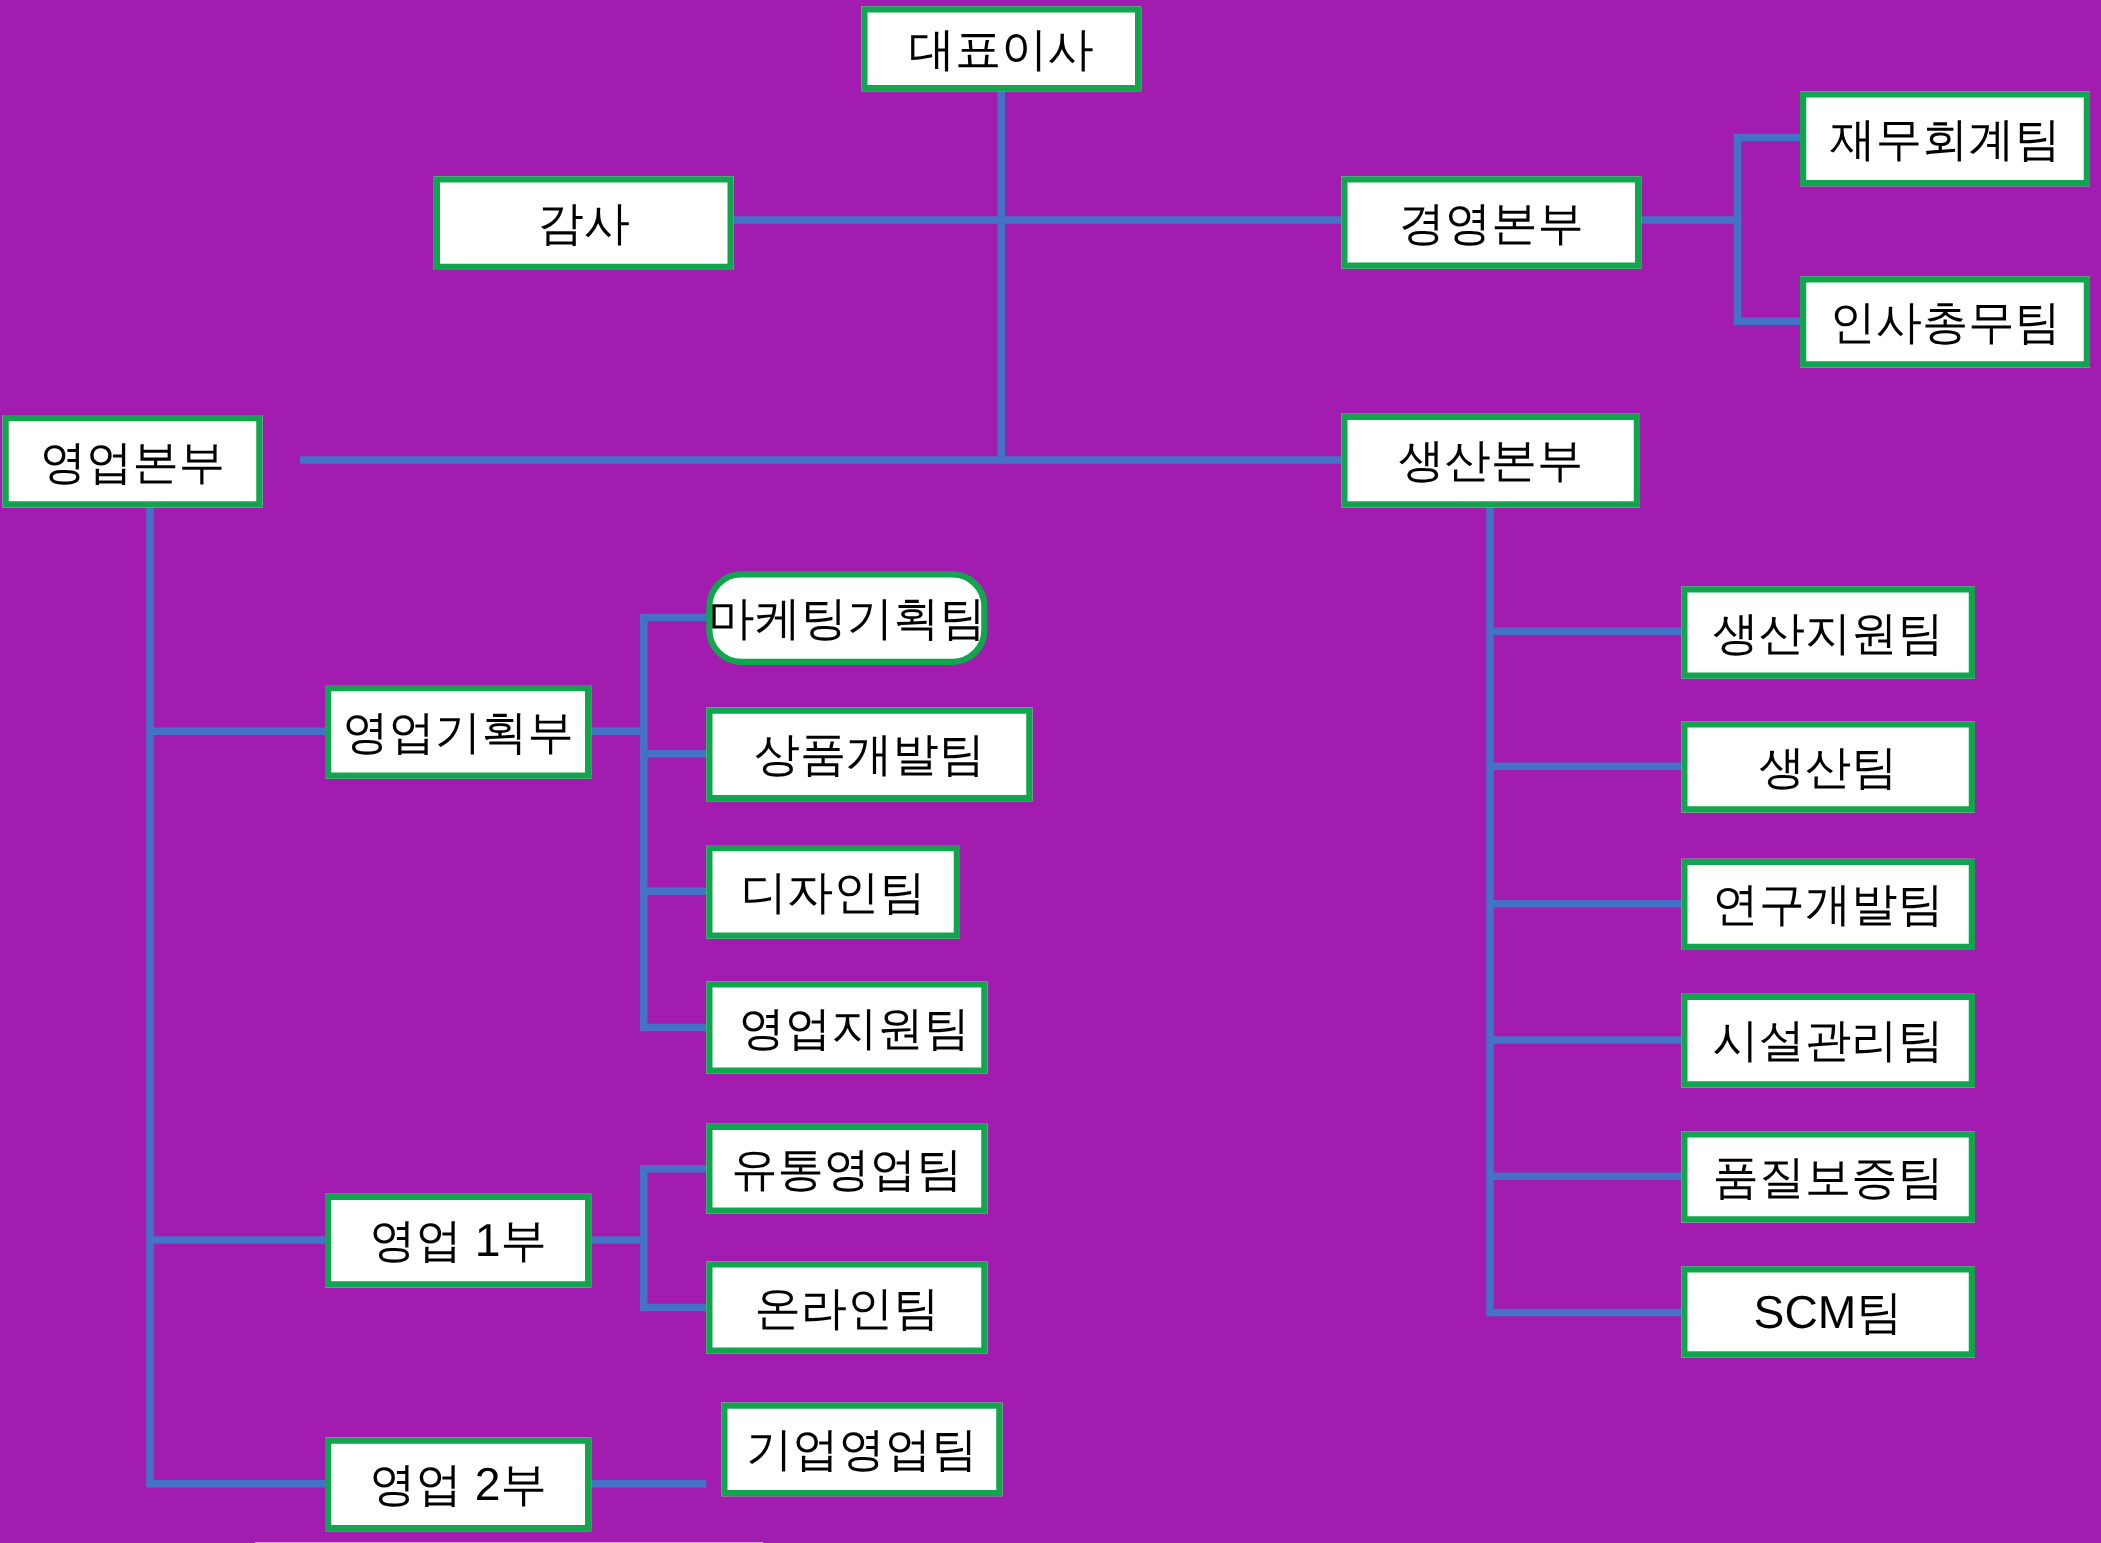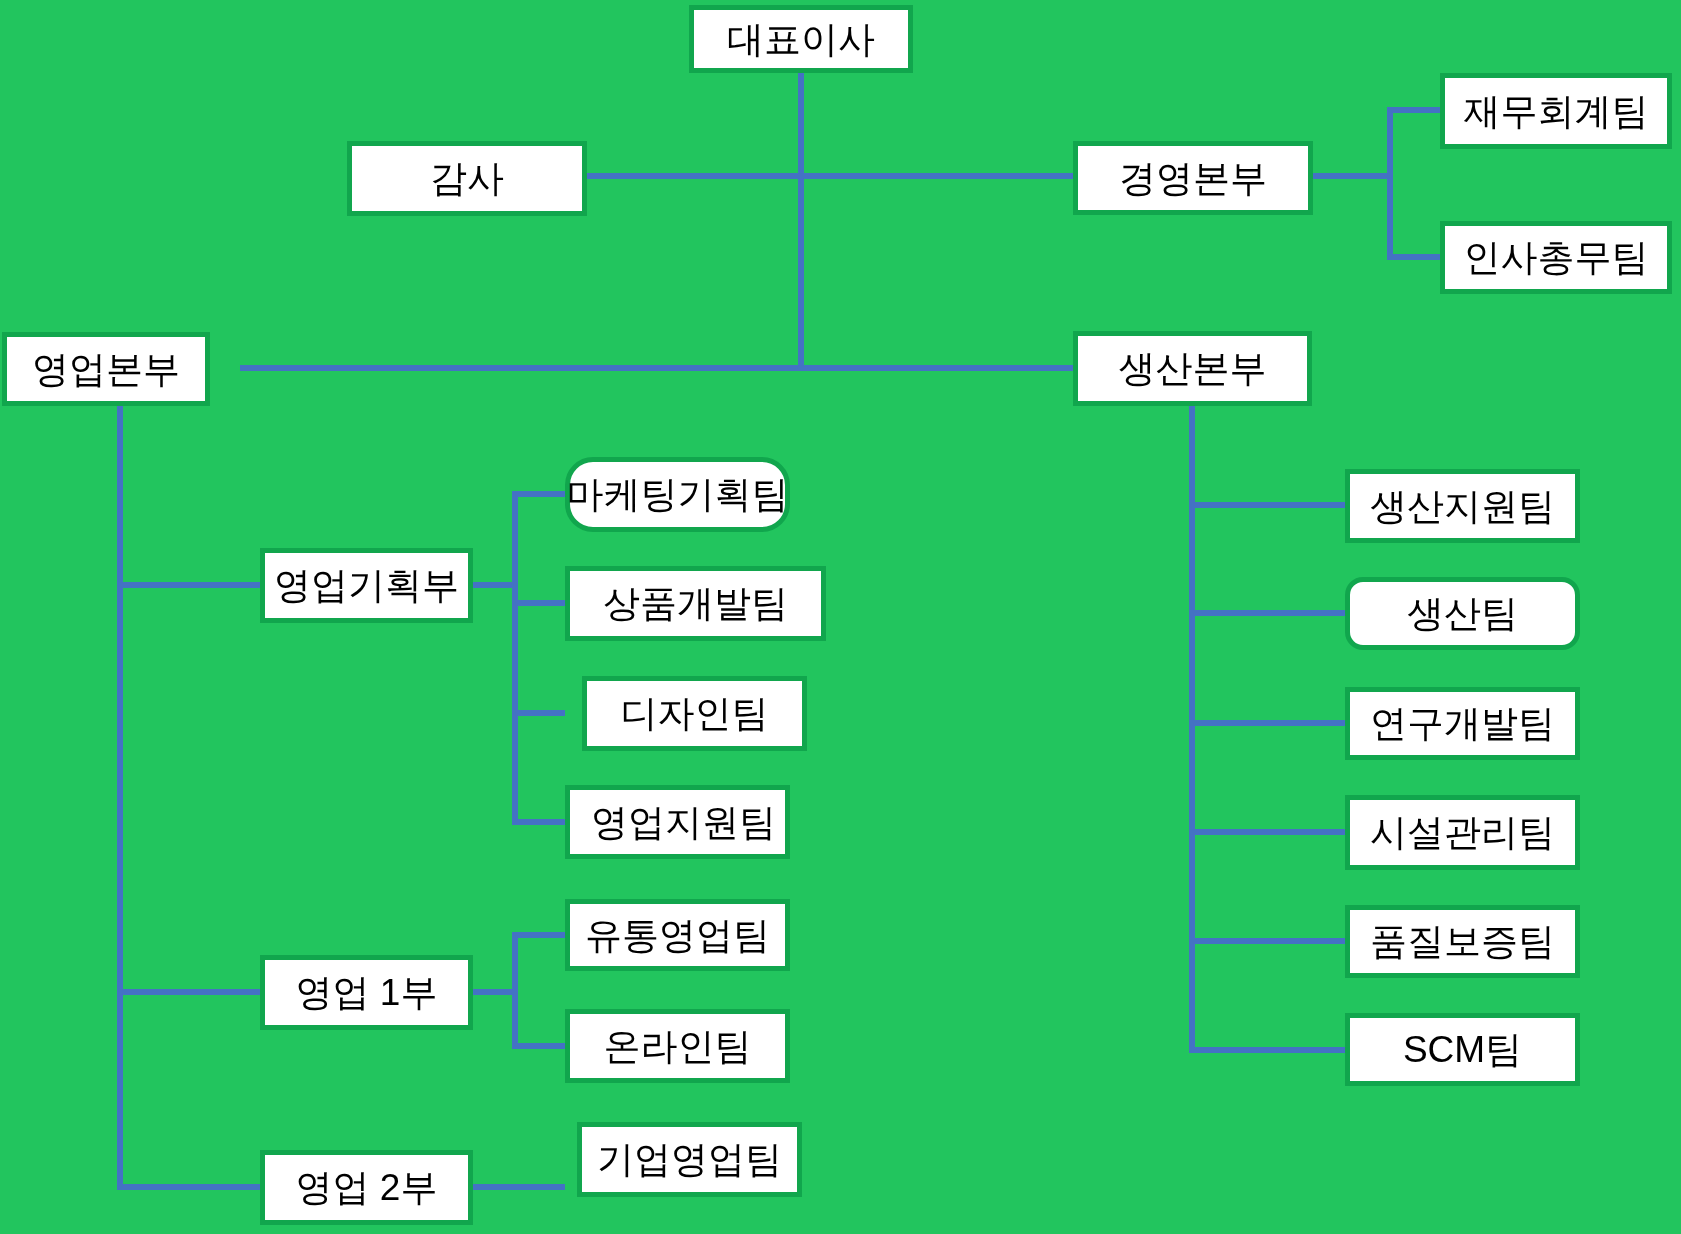--- a/index.html
+++ b/index.html
@@ -4,21 +4,21 @@
 <style>
   html, body {
     margin: 0;
     padding: 0;
     background: #ffffff;
   }
   .canvas {
     position: relative;
     width: 1681px;
     height: 1234px;
-    background: #22c55e;
+    background: #a21caf;
     overflow: hidden;
     font-family: "Liberation Sans", "DejaVu Sans", sans-serif;
   }
   .node {
     position: absolute;
     box-sizing: border-box;
     background: #ffffff;
     border: 5px solid var(--box-border, #11a64d);
     color: #000000;
     font-size: 37px;
@@ -74,27 +74,27 @@
       <div class="node" style="left: 689px; top: 5px; width: 224px; height: 68px;">대표이사</div>
       <div class="node" style="left: 347px; top: 141px; width: 240px; height: 75px;">감사</div>
       <div class="node" style="left: 1073px; top: 141px; width: 240px; height: 74px;">경영본부</div>
       <div class="node" style="left: 1440px; top: 73px; width: 232px; height: 76px;">재무회계팀</div>
       <div class="node" style="left: 1440px; top: 221px; width: 232px; height: 73px;">인사총무팀</div>
       <div class="node" style="left: 2px; top: 332px; width: 208px; height: 74px;">영업본부</div>
       <div class="node" style="left: 1073px; top: 331px; width: 239px; height: 75px;">생산본부</div>
       <div class="node" style="left: 260px; top: 548px; width: 213px; height: 75px;">영업기획부</div>
       <div class="node" style="left: 565px; top: 457px; width: 225px; height: 75px; border-radius: 28px;">마케팅기획팀</div>
       <div class="node" style="left: 565px; top: 566px; width: 261px; height: 75px;">상품개발팀</div>
-      <div class="node" style="left: 582px; top: 676px; width: 225px; height: 75px;">디자인팀</div>
+      <div class="node" style="left: 565px; top: 676px; width: 203px; height: 75px;">디자인팀</div>
       <div class="node" style="left: 565px; top: 785px; width: 225px; height: 74px; padding-left: 12px;">영업지원팀</div>
       <div class="node" style="left: 260px; top: 955px; width: 213px; height: 75px;">영업 1부</div>
       <div class="node" style="left: 565px; top: 899px; width: 225px; height: 72px;">유통영업팀</div>
       <div class="node" style="left: 565px; top: 1009px; width: 225px; height: 74px;">온라인팀</div>
       <div class="node" style="left: 260px; top: 1150px; width: 213px; height: 75px;">영업 2부</div>
       <div class="node" style="left: 565px; top: 1122px; width: 225px; height: 75px; margin-left: 12px;">기업영업팀</div>
       <div class="node" style="left: 1345px; top: 469px; width: 235px; height: 74px; text-align: center;">생산지원팀</div>
-      <div class="node" style="left: 1345px; top: 577px; width: 235px; height: 73px; border-radius: 18px;">생산팀</div>
+      <div class="node" style="left: 1345px; top: 577px; width: 235px; height: 73px;">생산팀</div>
       <div class="node" style="left: 1345px; top: 687px; width: 235px; height: 73px;">연구개발팀</div>
       <div class="node" style="left: 1345px; top: 795px; width: 235px; height: 75px;">시설관리팀</div>
       <div class="node" style="left: 1345px; top: 905px; width: 235px; height: 73px;">품질보증팀</div>
       <div class="node" style="left: 1345px; top: 1013px; width: 235px; height: 73px;">SCM팀</div>
     </div>
 </div>
 
 </body></html>

